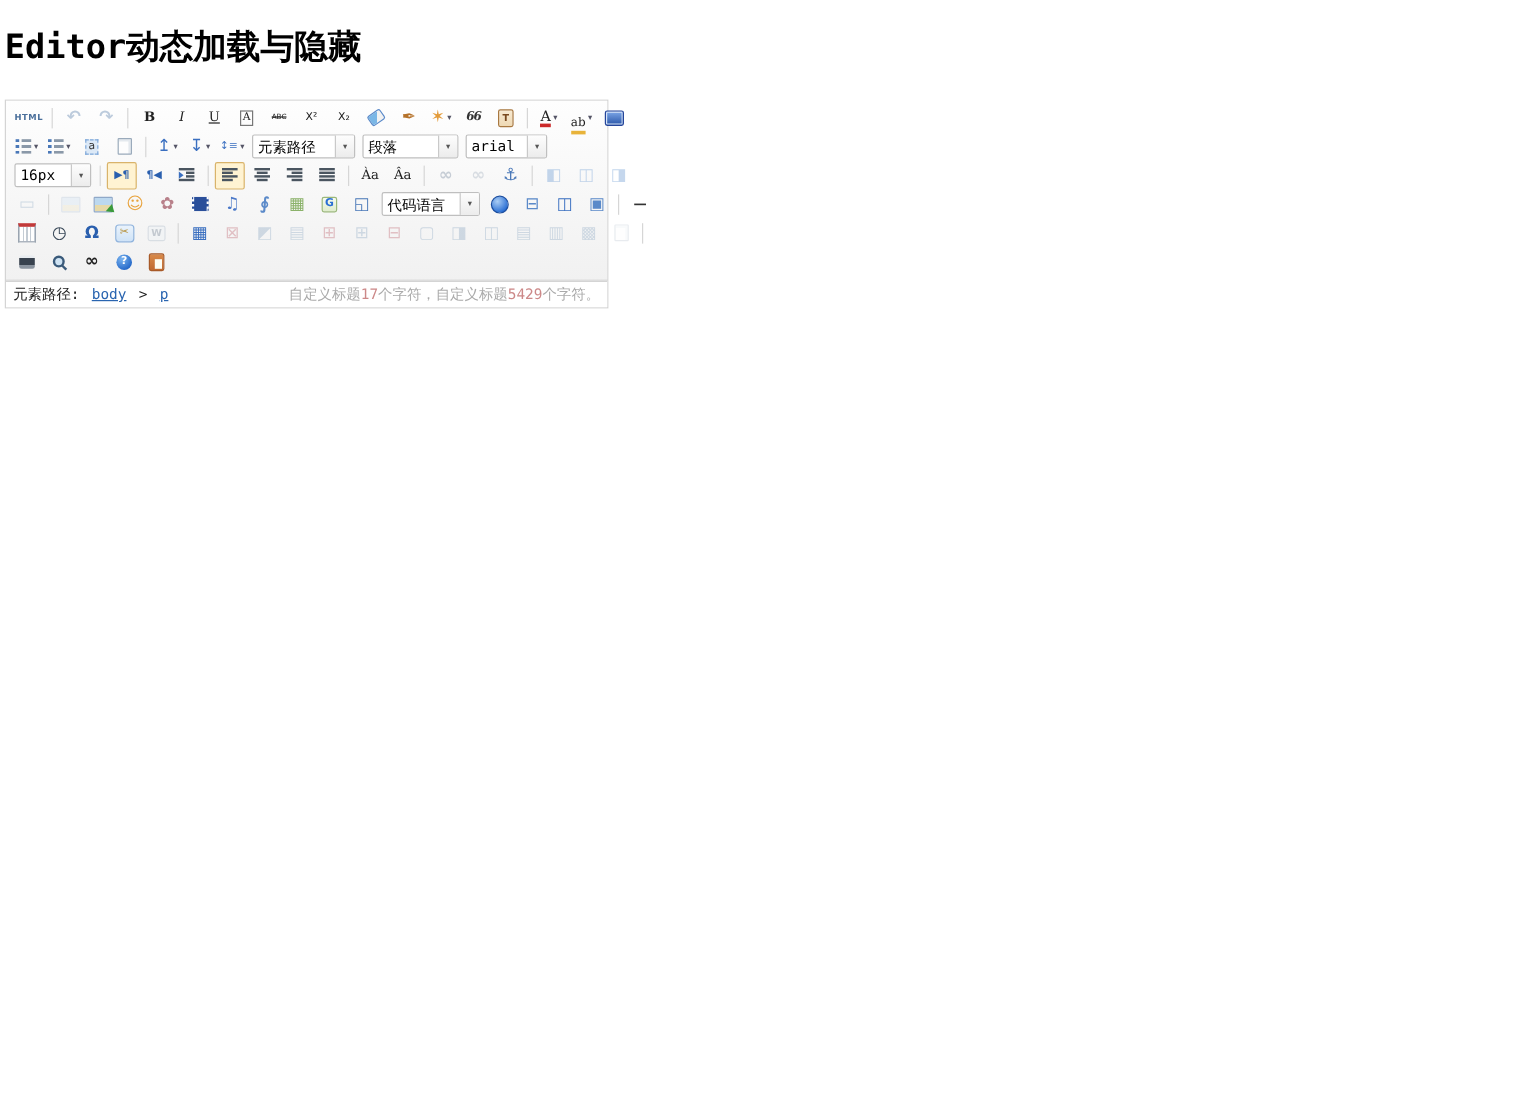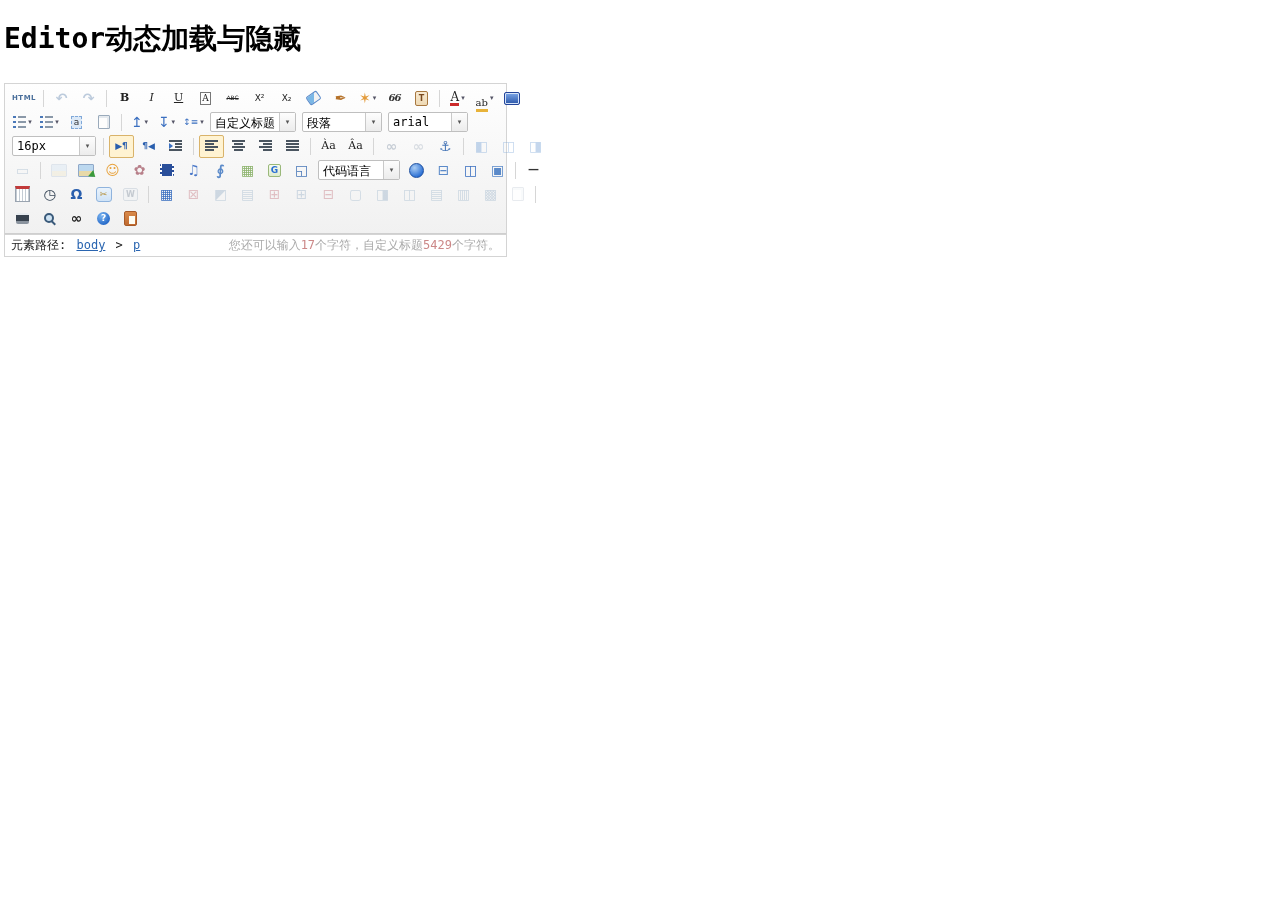--- a/index.html
+++ b/index.html
@@ -210,34 +210,34 @@
           </span>
           <span class="tb-btn">
             <span class="tb-ic big" style="color: rgb(58, 111, 192);">↧</span>
             <span class="tb-caret">▾</span>
           </span>
           <span class="tb-btn">
             <span class="tb-ic tiny2" style="color: rgb(58, 111, 192);">↕≡</span>
             <span class="tb-caret">▾</span>
           </span>
           <div class="tb-combo" style="width: 86px;">
-            <span class="tb-combo-txt">自定义标题</span>
+            <span class="tb-combo-txt">元素路径</span>
             <span class="tb-combo-arr">▾</span>
           </div>
           <div class="tb-combo" style="width: 80px;">
             <span class="tb-combo-txt">段落</span>
             <span class="tb-combo-arr">▾</span>
           </div>
-          <div class="tb-combo" style="width: 80px;">
+          <div class="tb-combo" style="width: 68px;">
             <span class="tb-combo-txt">arial</span>
             <span class="tb-combo-arr">▾</span>
           </div>
         </div>
         <div class="tb-row">
-          <div class="tb-combo" style="width: 84px;">
+          <div class="tb-combo" style="width: 64px;">
             <span class="tb-combo-txt">16px</span>
             <span class="tb-combo-arr">▾</span>
           </div>
           <span class="tb-sep"></span>
           <span class="tb-btn on">
             <span class="tb-ic tiny2 bold" style="color: rgb(42, 95, 174);">▶¶</span>
           </span>
           <span class="tb-btn">
             <span class="tb-ic tiny2 bold" style="color: rgb(42, 95, 174);">¶◀</span>
           </span>
@@ -421,19 +421,19 @@
         </div>
       </div>
     <div class="status">
       <div class="path">
         <span>元素路径:</span>
         <a class="plink">body</a>
         <span class="psep">&gt;</span>
         <a class="plink">p</a>
       </div>
       <div class="count">
-        <span>您还可以输入</span><span class="num">17</span><span>个字符，自定义标题</span><span class="num">5429</span><span>个字符。</span>
+        <span>自定义标题</span><span class="num">17</span><span>个字符，自定义标题</span><span class="num">5429</span><span>个字符。</span>
       </div>
     </div>
   </div>
 
 
 </div>
 
 </body></html>

